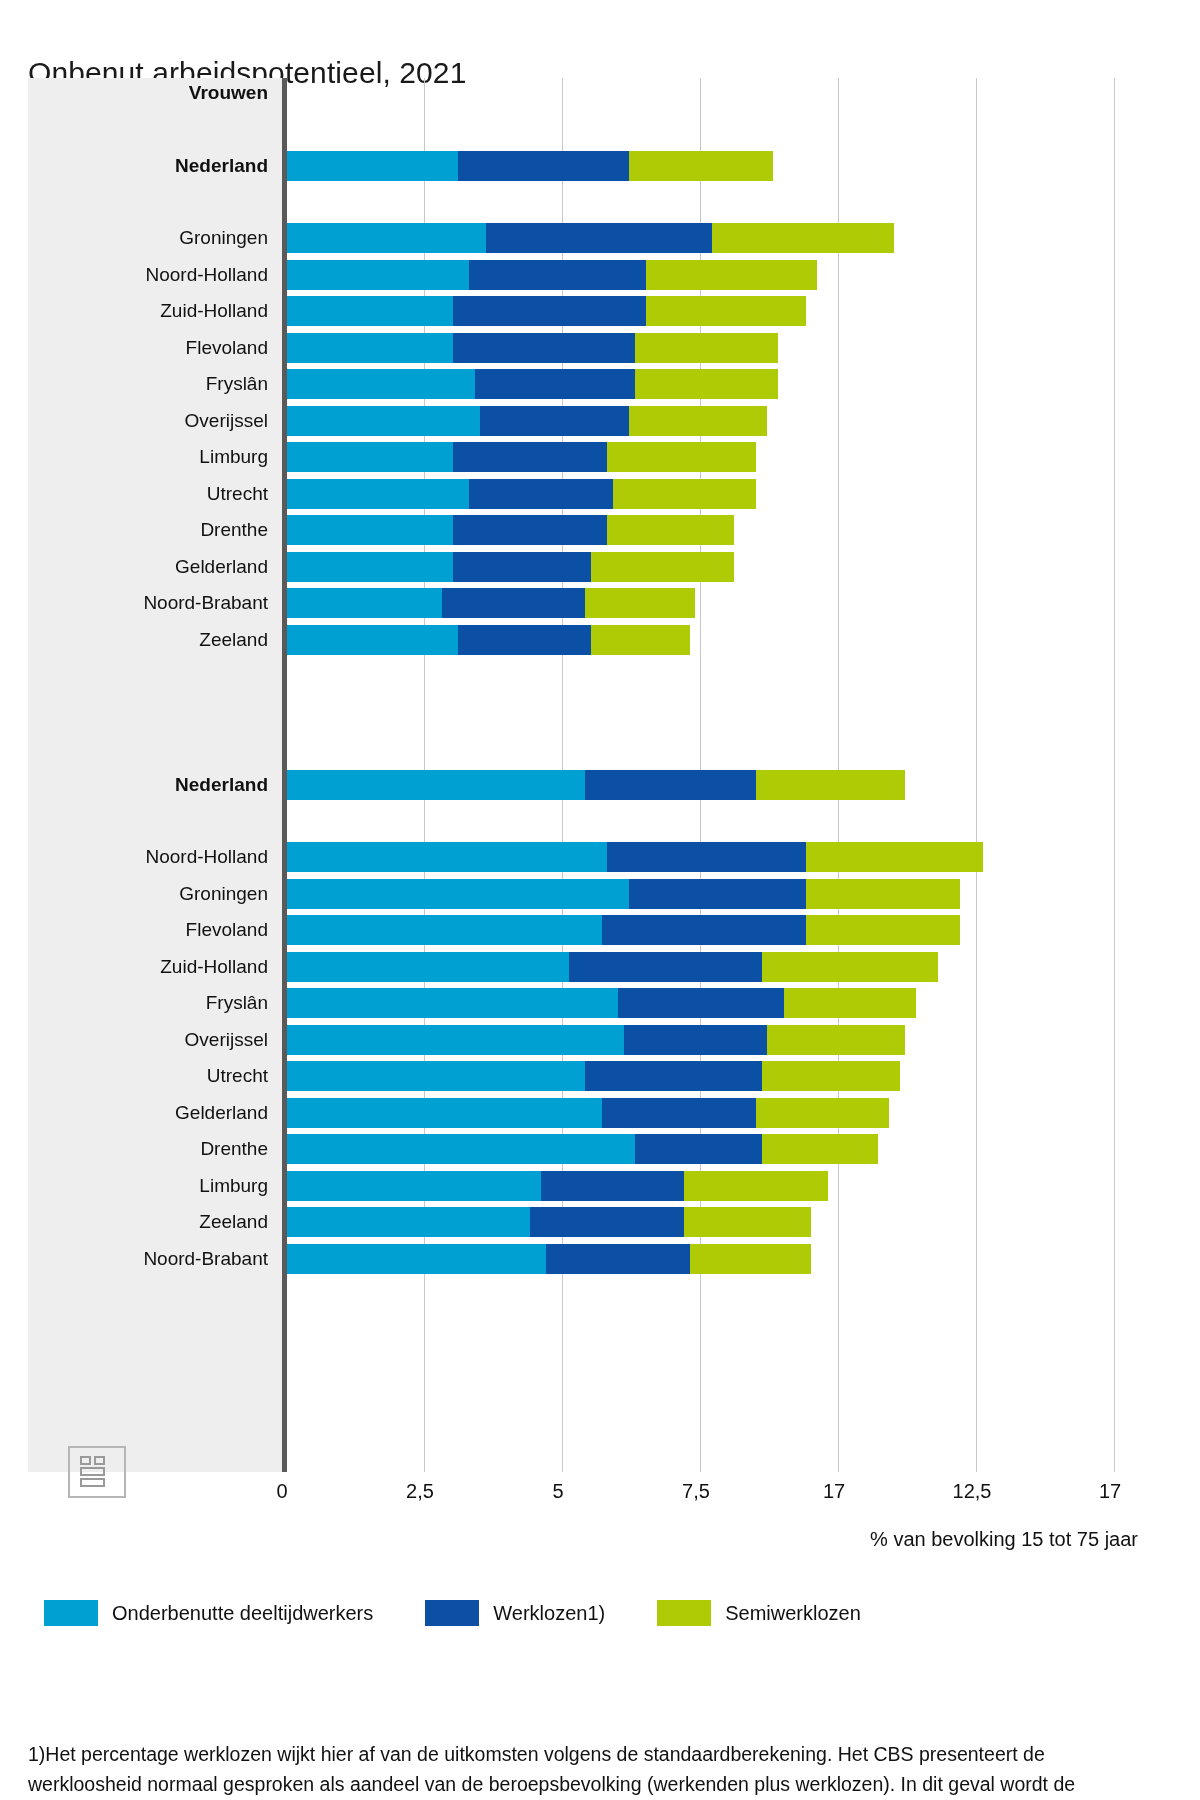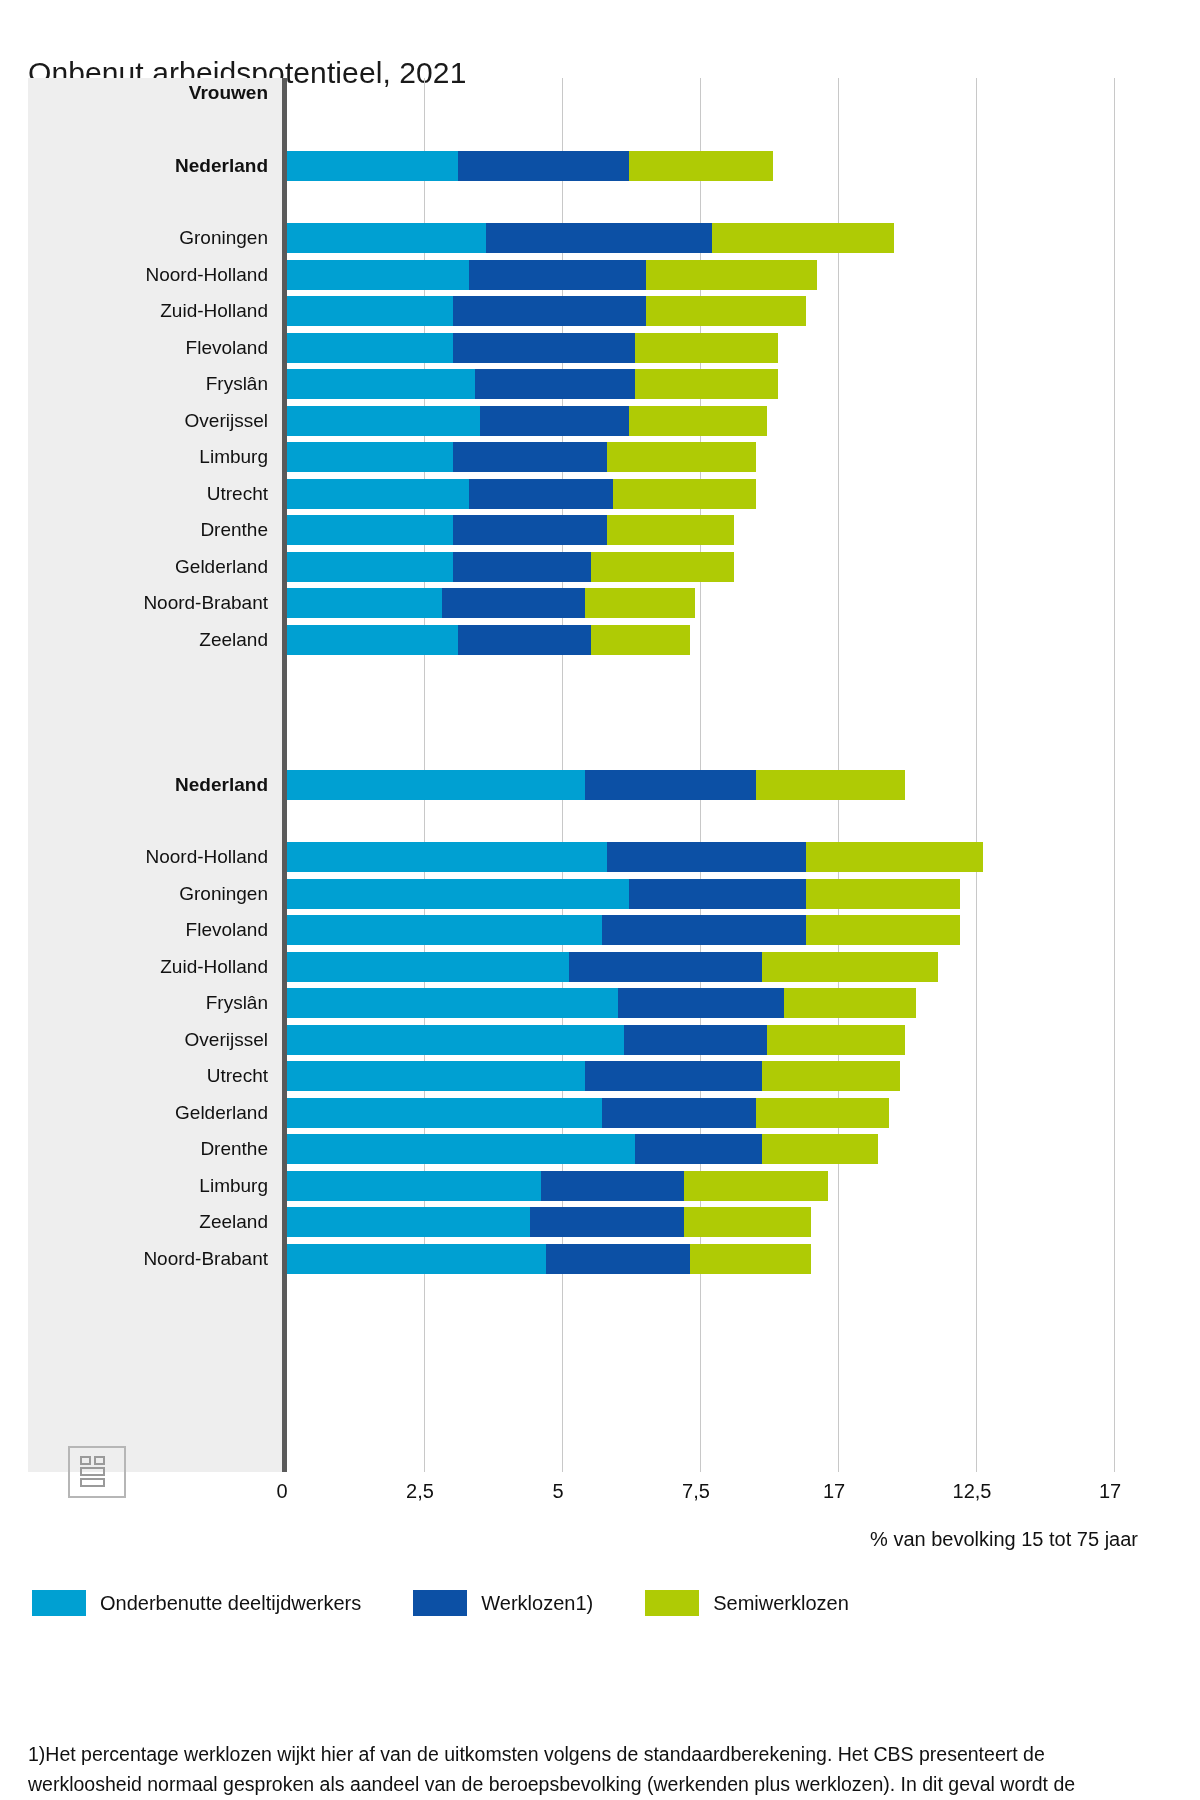--- a/index.html
+++ b/index.html
@@ -94,23 +94,23 @@
     position:absolute; left:40px; top:1368px;
     width:58px; height:52px;
     border:2px solid #b6b6b6;
     display:flex; align-items:center; justify-content:center;
     font-family:"Liberation Sans", sans-serif;
   }
   #cbs-logo svg{ display:block; }
 
   
   #legend{
-    position:absolute; left:32px; top:1590px;
+    position:absolute; left:44px; top:1590px;
     width:1140px; height:36px;
-    display:flex; align-items:flex-start;
+    display:flex; align-items:flex-end;
   }
   .legend-item{
     display:flex; align-items:center;
     margin-right:52px;
   }
   .legend-swatch{
     width:54px; height:26px; margin-right:14px;
   }
   .legend-label{ font-size:20px; color:#111; white-space:nowrap; }
 

